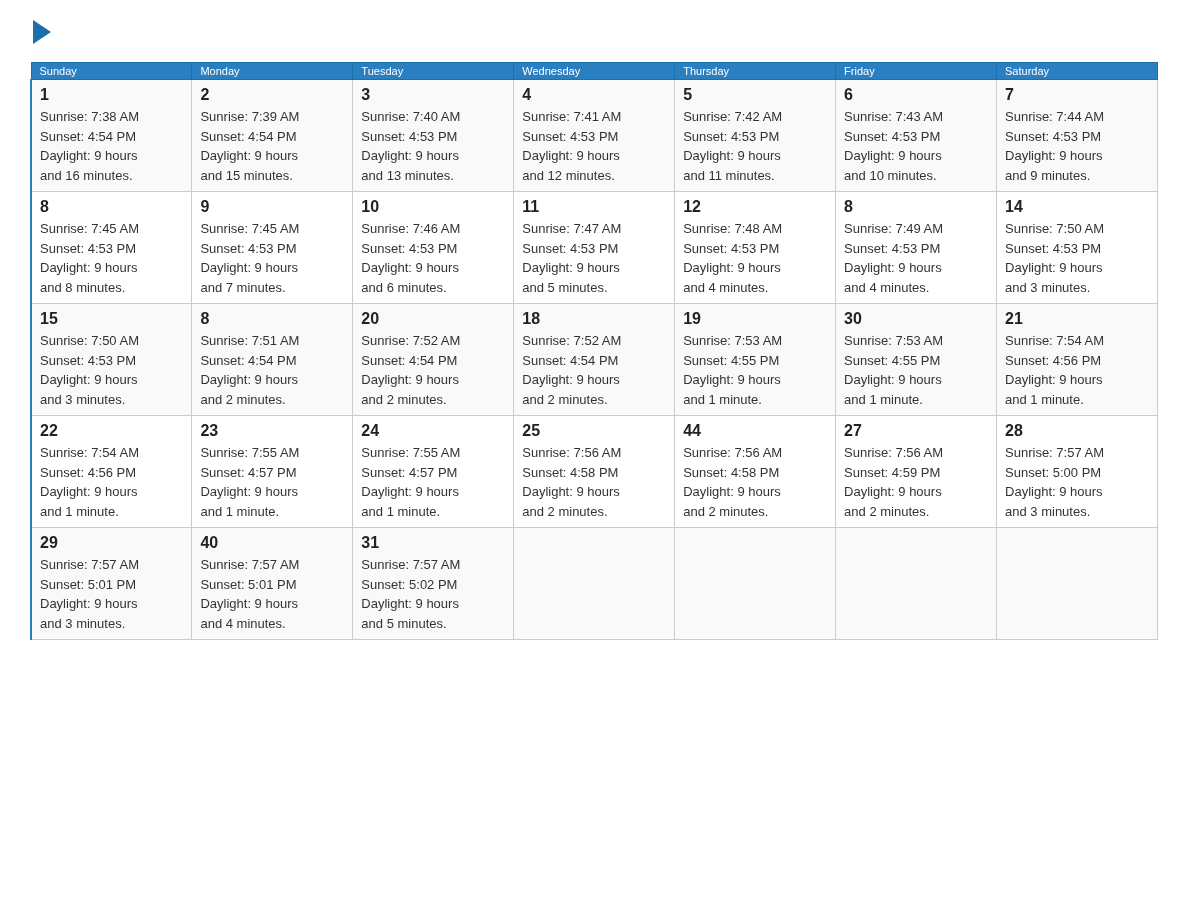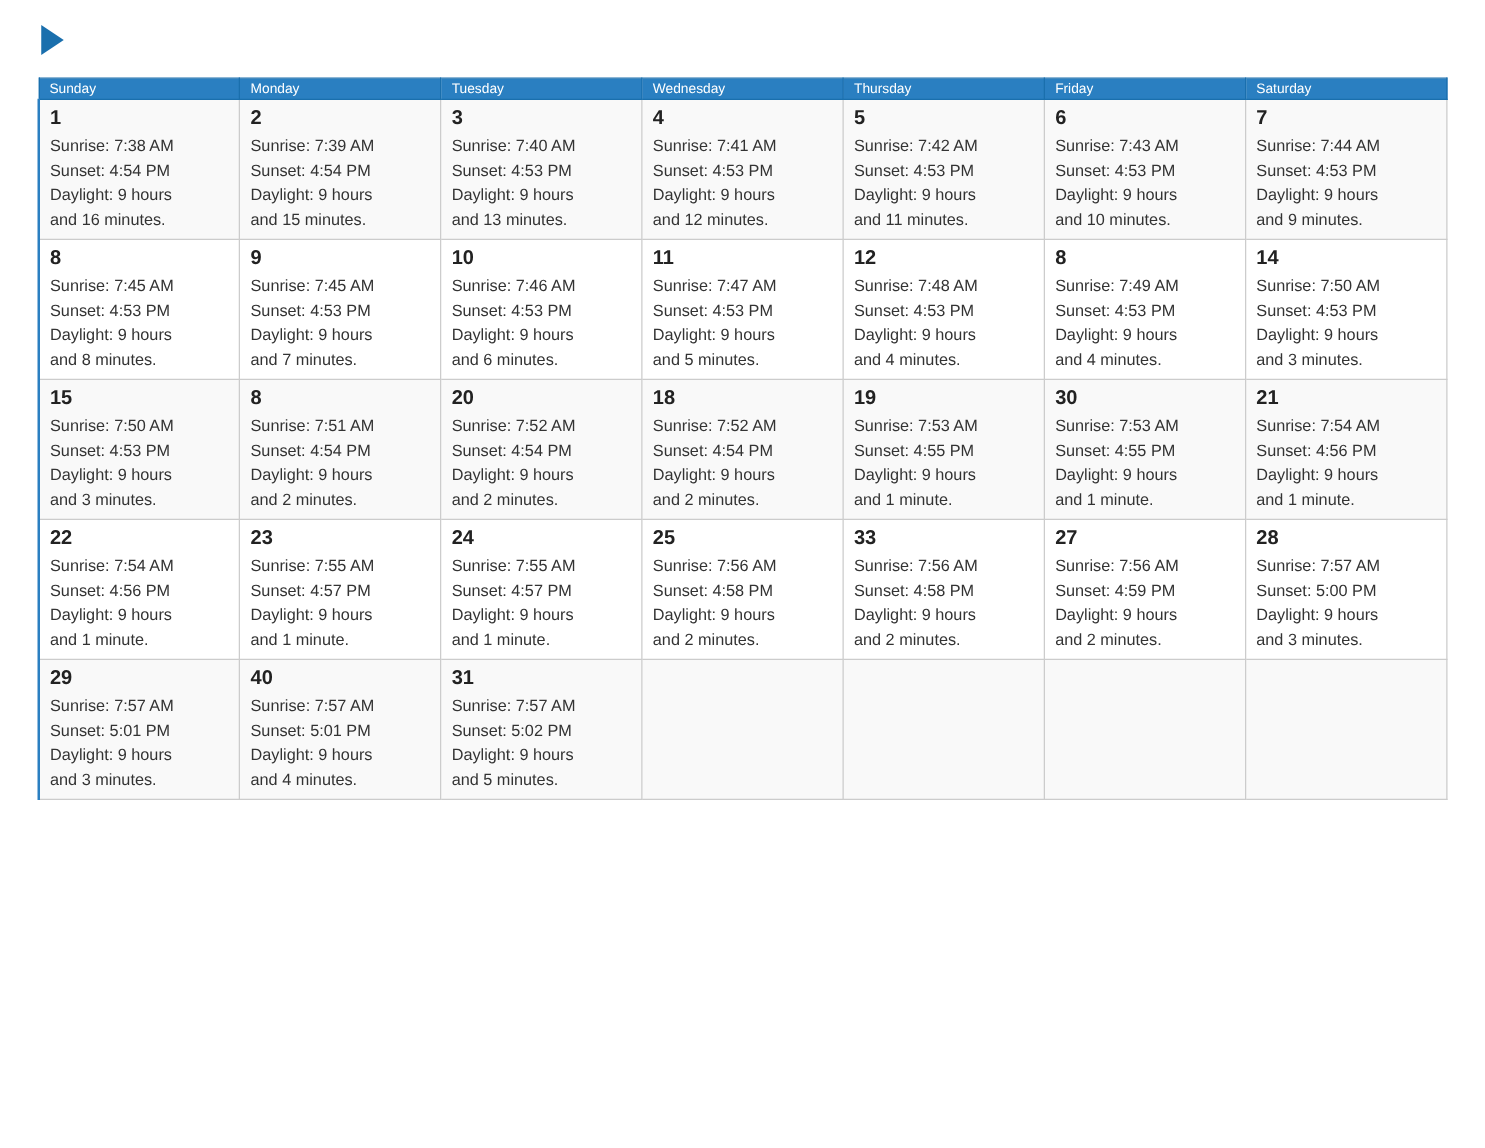--- a/index.html
+++ b/index.html
@@ -337,21 +337,21 @@
       </td>
         <td>
         <span class="day-number">25</span>
         <div class="day-info">
           Sunrise: 7:56 AM<br>
           Sunset: 4:58 PM<br>
           Daylight: 9 hours<br>and 2 minutes.
         </div>
       </td>
         <td>
-        <span class="day-number">33</span>
+        <span class="day-number">44</span>
         <div class="day-info">
           Sunrise: 7:56 AM<br>
           Sunset: 4:58 PM<br>
           Daylight: 9 hours<br>and 2 minutes.
         </div>
       </td>
         <td>
         <span class="day-number">27</span>
         <div class="day-info">
           Sunrise: 7:56 AM<br>

